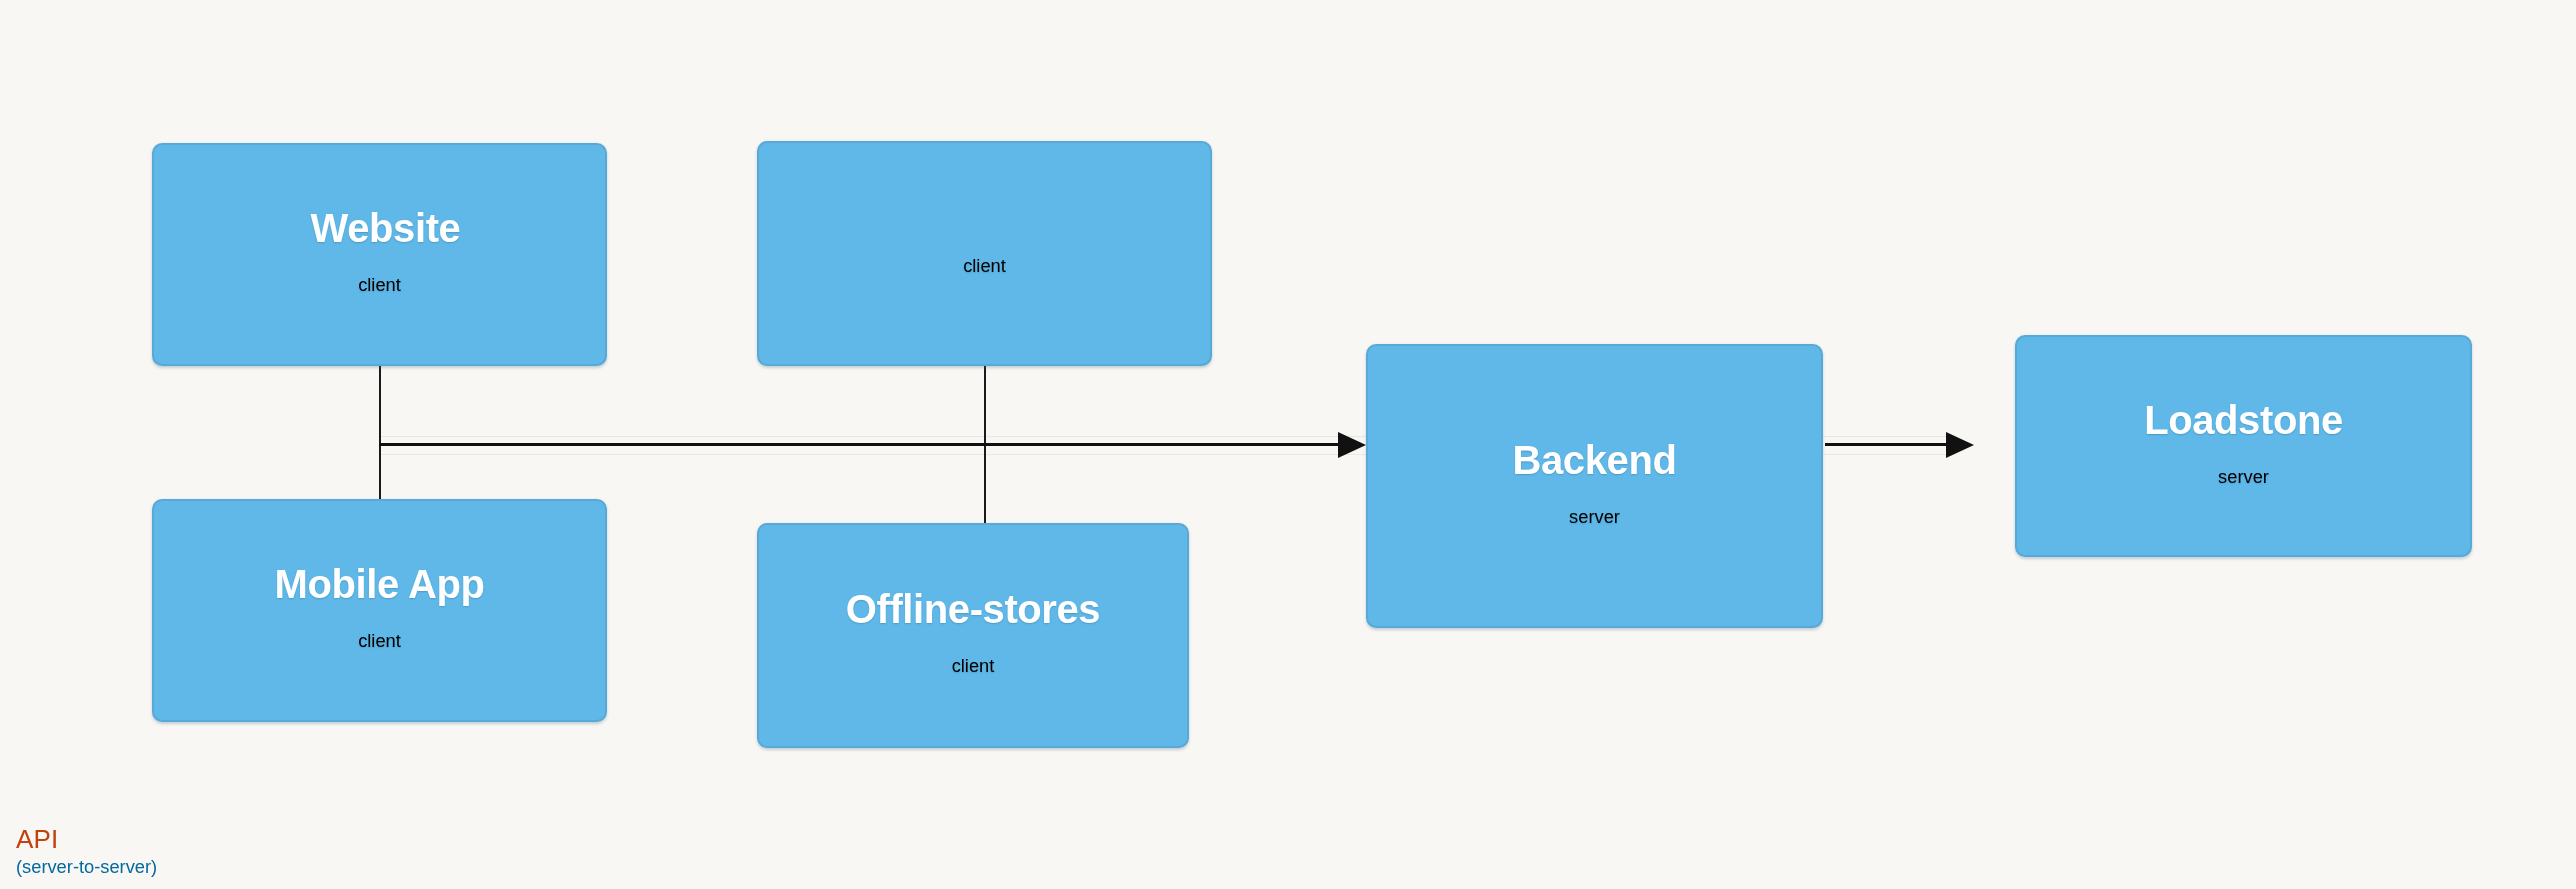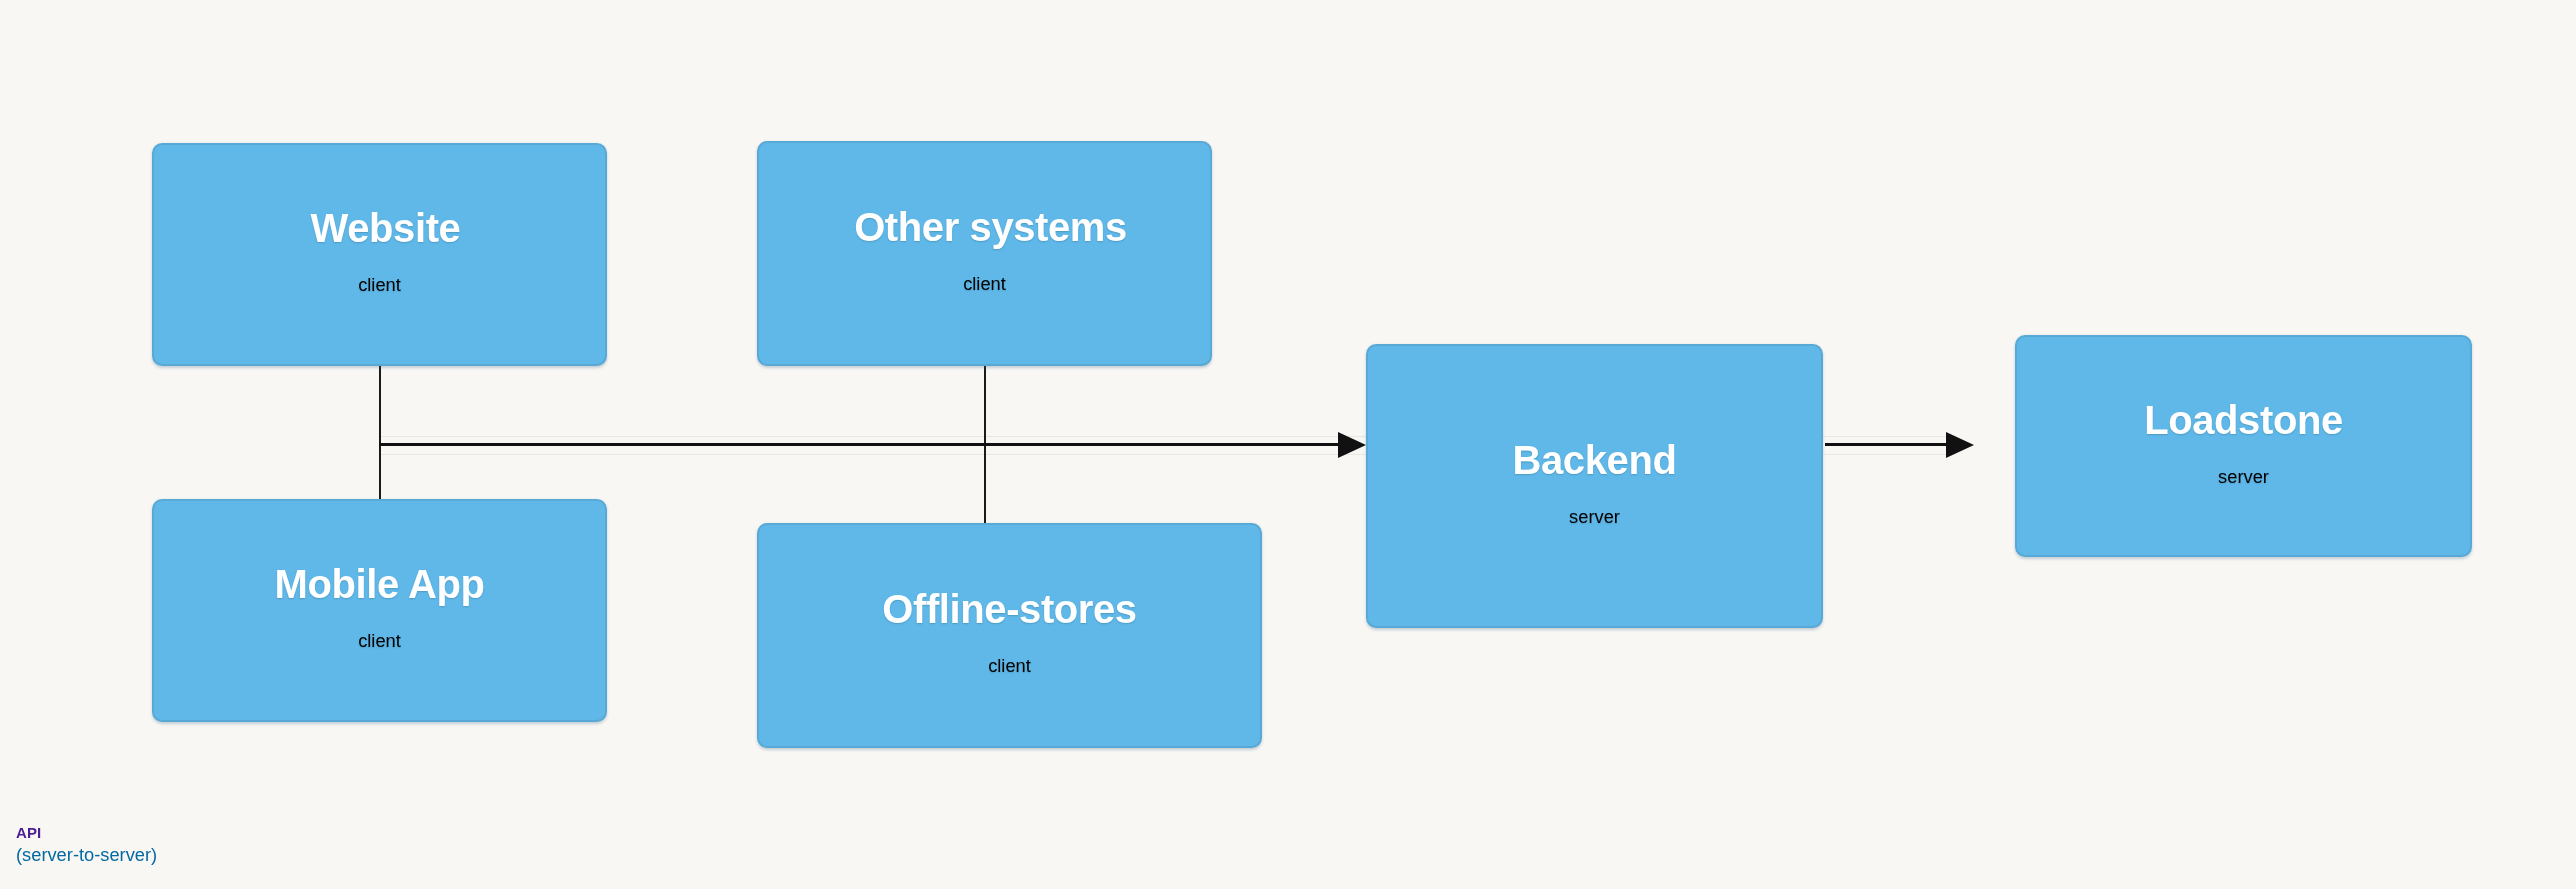--- a/index.html
+++ b/index.html
@@ -56,21 +56,21 @@
     text-align: center;
     margin-top: 25px;
     text-shadow: 0 0.7px 1.5px rgba(40,90,120,0.25);
     white-space: nowrap;
   }
 
   
   #node-website      { left:152px;  top:143px; width:455px; height:223px; }
   #node-other        { left:757px; top:141px; width:455px; height:225px; }
   #node-mobile       { left:152px;  top:499px; width:455px; height:223px; }
-  #node-offline      { left:757px; top:523px; width:505px; height:225px; }
+  #node-offline      { left:757px; top:523px; width:432px; height:225px; }
   #node-backend      { left:1366px; top:344px; width:457px; height:284px; }
   #node-loadstone    { left:1971px; top:335px; width:457px; height:222px;margin-left:44px; }
 
   
   #node-website .node-title,
   #node-other   .node-title   { margin-top: -5.9px; margin-left: 12px; }
   #node-mobile  .node-title,
   #node-offline .node-title   { margin-top: -5.9px; }
   #node-backend .node-title,
   #node-loadstone .node-title { margin-top: -4.4px; }
@@ -115,23 +115,23 @@
   #arrow-to-loadstone { left:1946px; top:432px; }
 
   
   #legend {
     position: absolute;
     left: 16px;
     top: 825px;
     width: 381px;
   }
   #legend .legend-title {
-    font-size: 15px;
-    font-weight: bold;
-    color: #4c1d95;
+    font-size: 26px;
+    font-weight: normal;
+    color: #c2410c;
     line-height: 1.12;
     letter-spacing: 0.1px;
   }
   #legend .legend-sub {
     font-size: 18.3px;
     font-weight: normal;
     color: #0369a1;
     line-height: 1.12;
     margin-top: 2.9px;
   }
@@ -152,21 +152,20 @@
 
   <div class="conn-h" id="conn-backend-loadstone"></div>
   <div class="arrowhead" id="arrow-to-loadstone"></div>
 
   <div class="node" id="node-website">
     <div class="node-title">Website</div>
     <div class="node-sub">client</div>
   </div>
 
   <div class="node" id="node-other">
-    <div class="node-title">Other systems</div>
     <div class="node-sub">client</div>
   </div>
 
   <div class="node" id="node-mobile">
     <div class="node-title">Mobile App</div>
     <div class="node-sub">client</div>
   </div>
 
   <div class="node" id="node-offline">
     <div class="node-title">Offline-stores</div>

